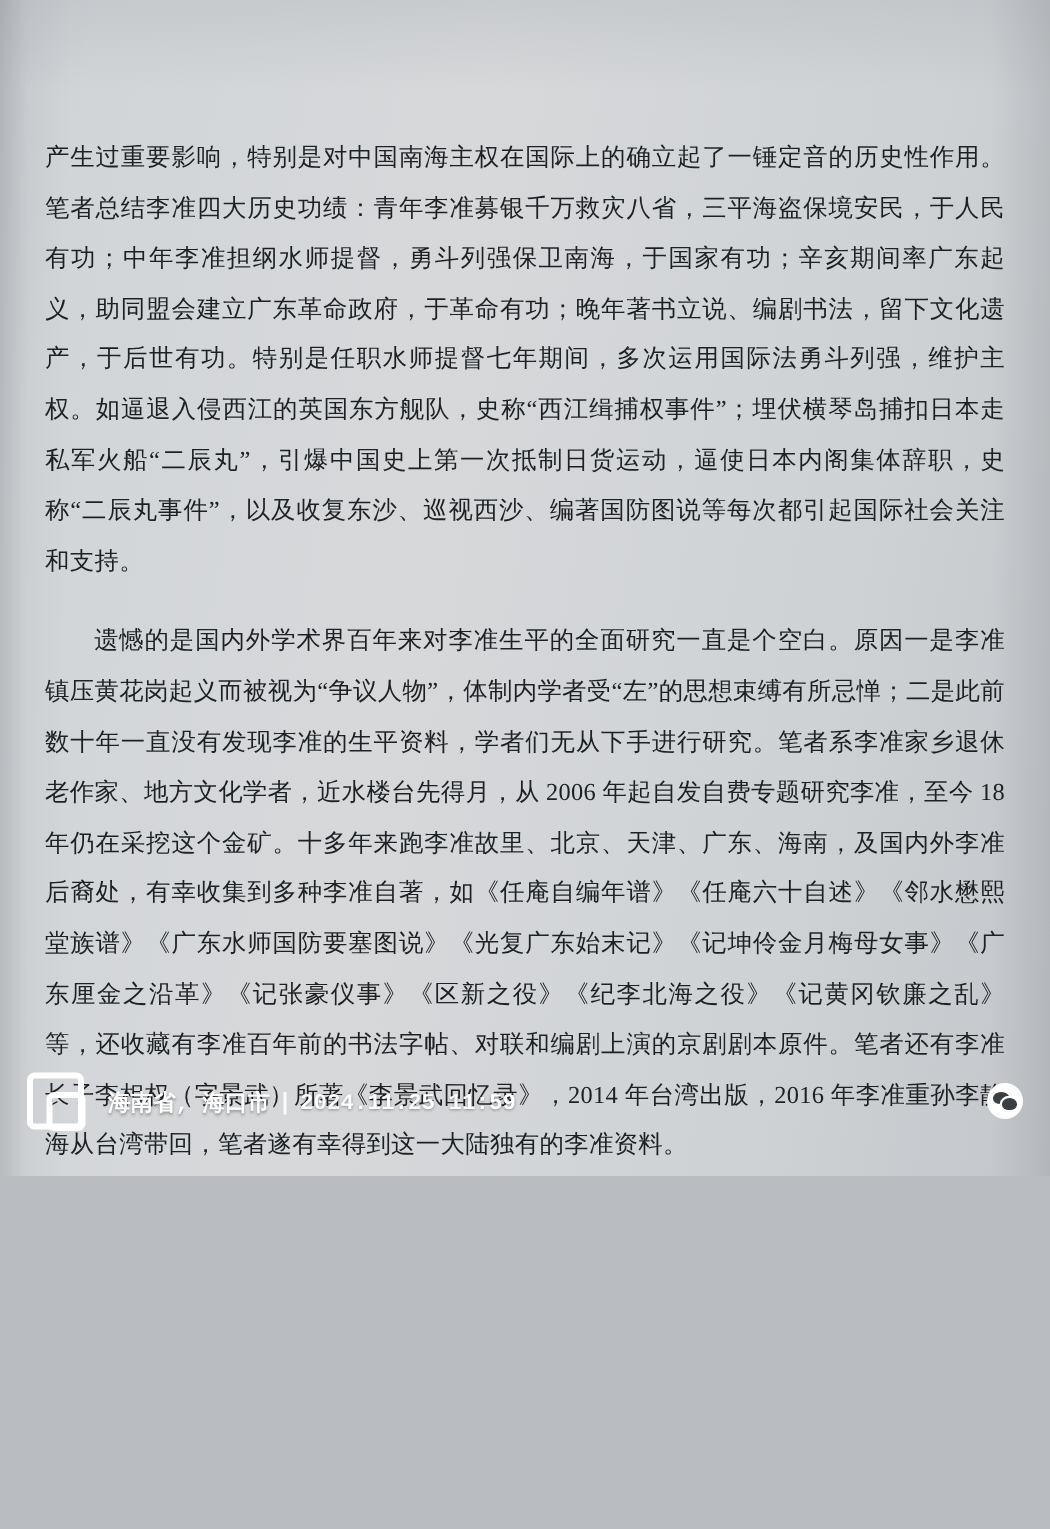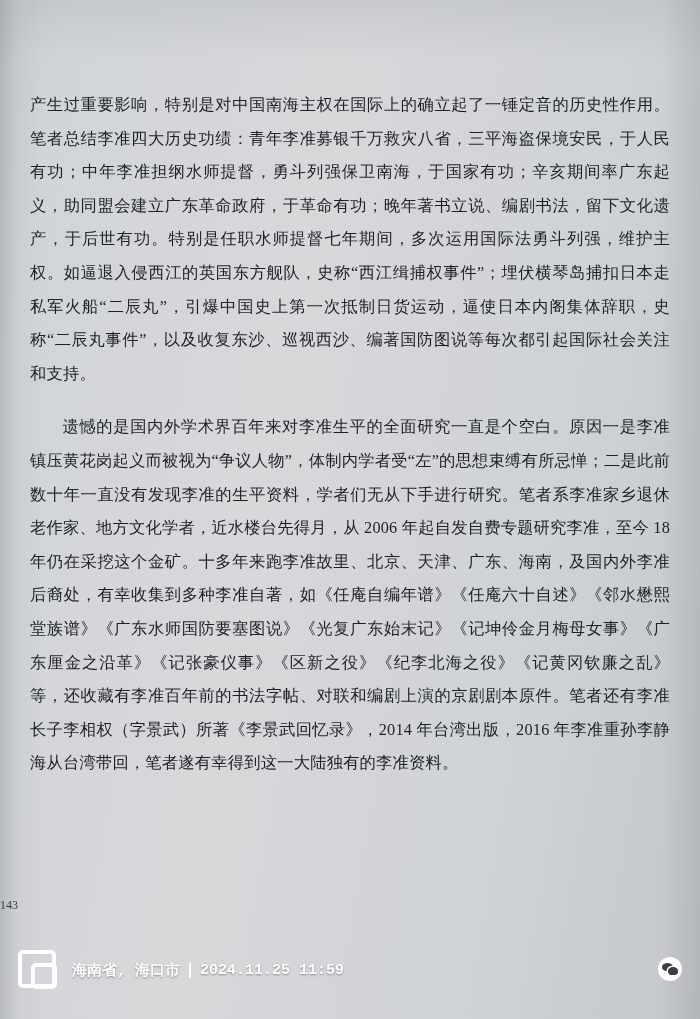--- a/index.html
+++ b/index.html
@@ -9,21 +9,21 @@
   body {
     width: 700px;
     height: 1019px;
     background: #b9bcc0;
     font-family: "Liberation Serif", serif;
     overflow: hidden;
   }
   #page {
     position: relative;
     width: 700px;
-    height: 1019px;
+    height: 784px;
     background: linear-gradient(100deg, #c9ccd0 0%, #d2d5d8 8%, #d6d8da 40%, #cfd2d5 75%, #c3c6ca 100%);
     overflow: hidden;
   }
   
   #page::before {
     content: "";
     position: absolute;
     left: 0; top: 0; right: 0; bottom: 0;
     background:
       linear-gradient(90deg, rgba(120,125,130,0.30) 0px, rgba(150,155,160,0.10) 18px, rgba(255,255,255,0.0) 45px),

